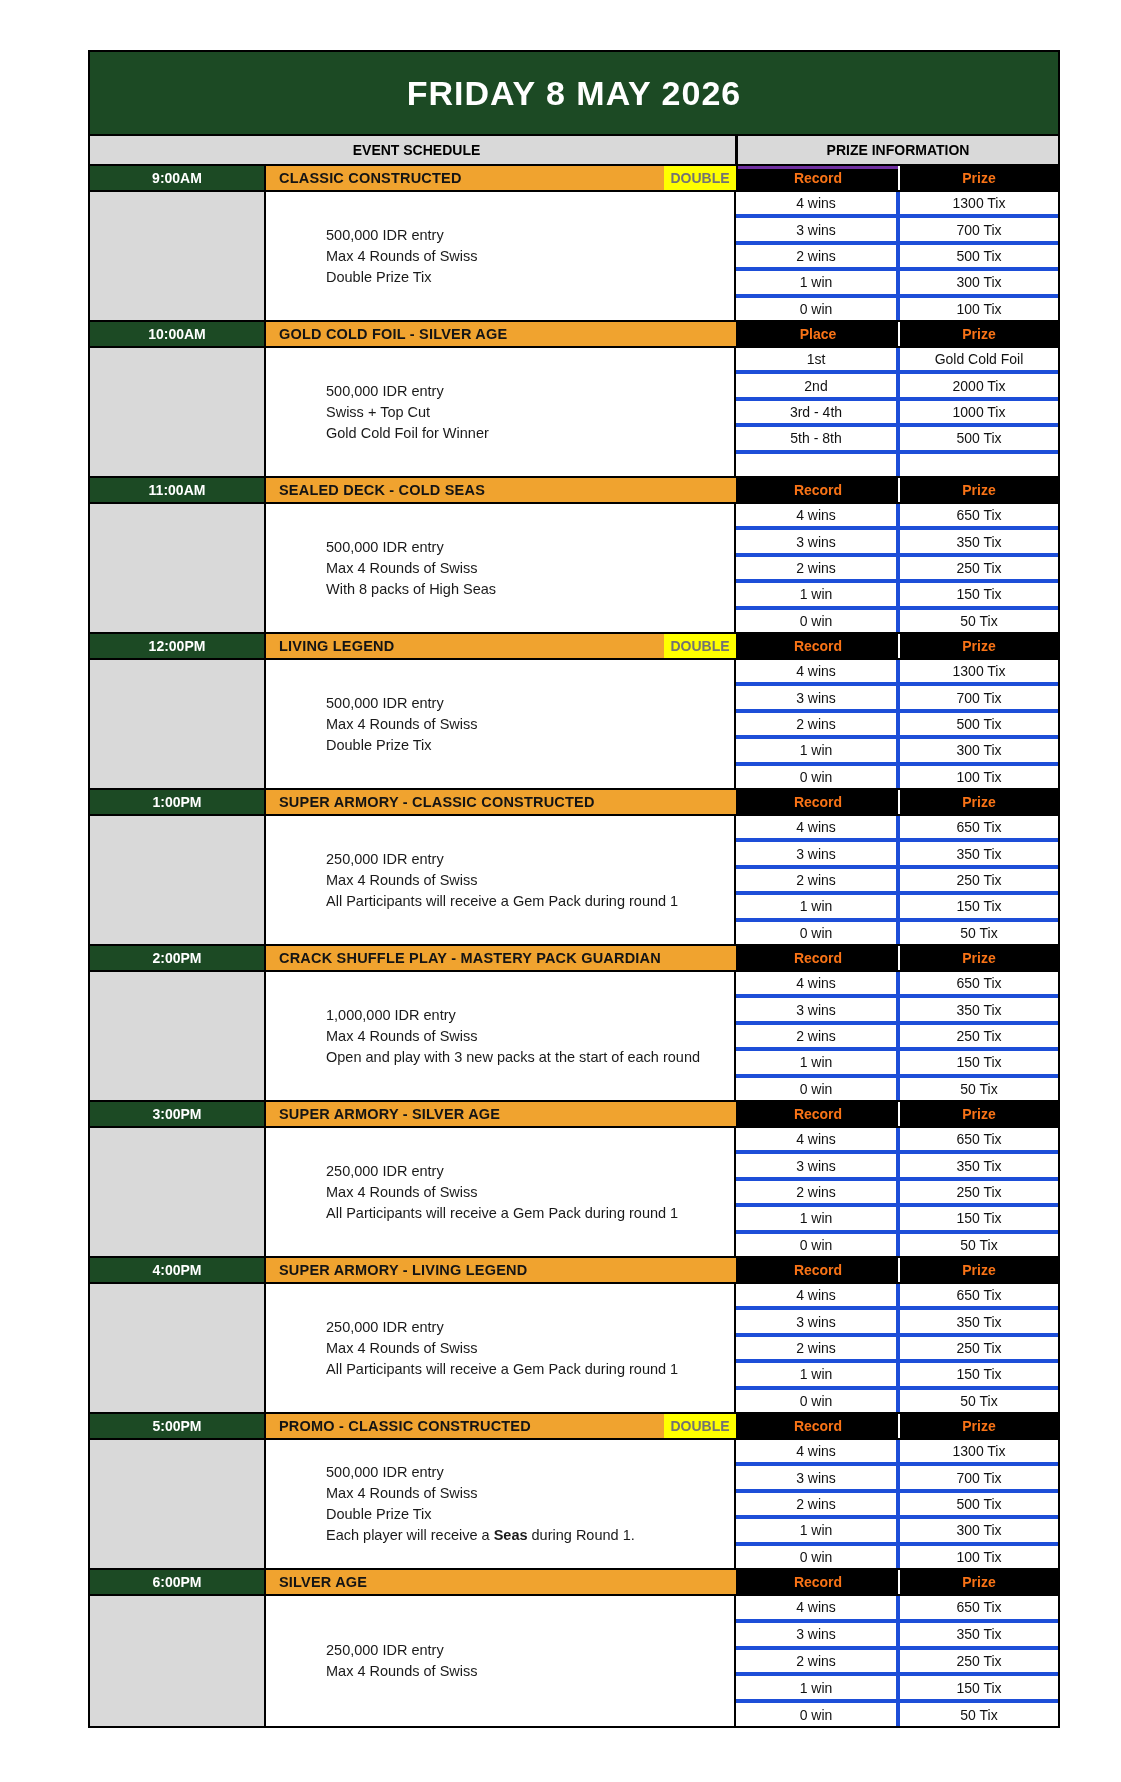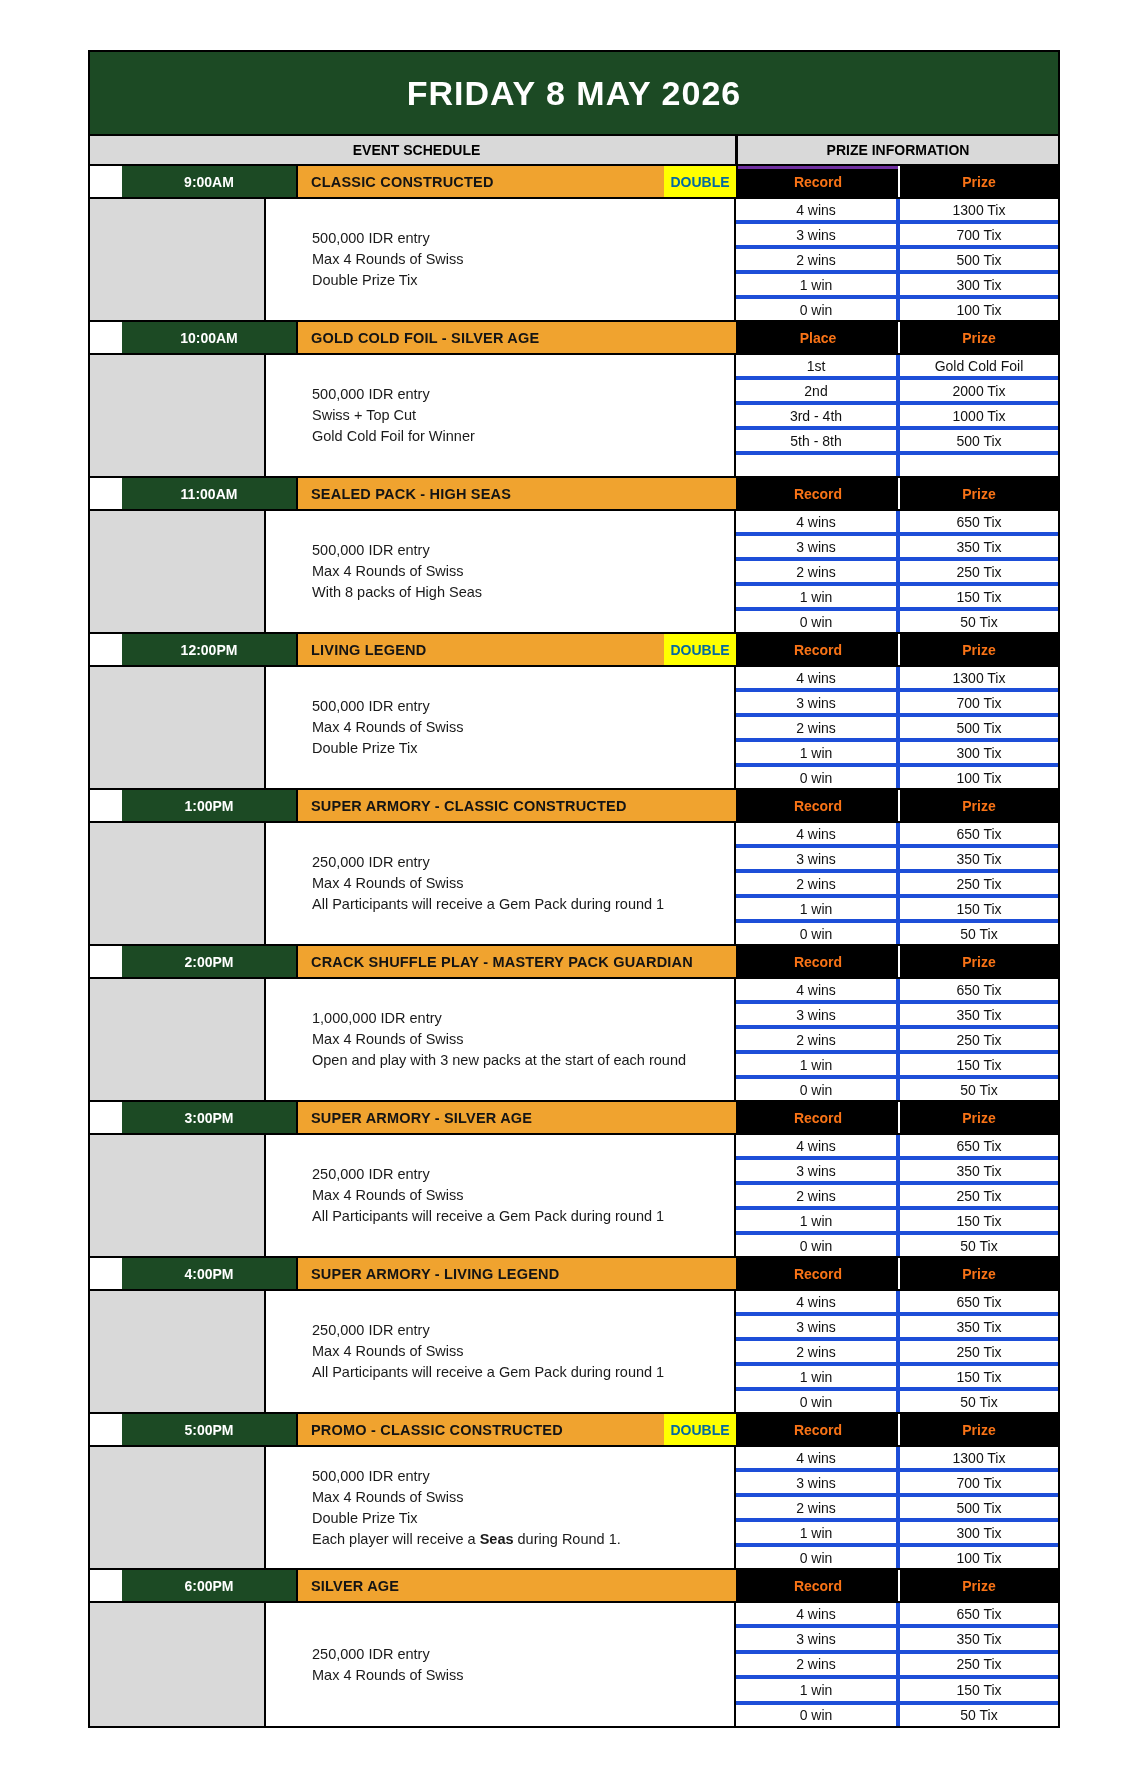--- a/index.html
+++ b/index.html
@@ -13,34 +13,34 @@
           font-size:34px; font-weight:bold; letter-spacing:1px; border-bottom:2px solid #000;}
 
   
   .colheads{display:grid; grid-template-columns:648px 1fr; height:30px; border-bottom:2px solid #000; background:#d9d9d9;}
   .colhead{display:flex; align-items:center; justify-content:center; font-size:14px; font-weight:bold; color:#000;}
   .colhead.left{border-right:3px solid #000;padding-left:8px;}
 
   
   .block{height:156px; border-bottom:2px solid #000; display:flex; flex-direction:column;}
   .block:last-child{border-bottom:none;}
-  .head{flex:none; height:33px; border-bottom:2px solid #000; display:grid; grid-template-columns:176px 1fr 162px 160px;padding-left:32px;}
+  .head{flex:none; height:26px; border-bottom:2px solid #000; display:grid; grid-template-columns:176px 1fr 162px 160px;}
   .time{background:#1c4a24; color:#fff; font-weight:bold; font-size:14px; display:flex; align-items:center; justify-content:center; border-right:2px solid #000;}
   .ename{background:#f0a32f; position:relative; display:flex; align-items:center; padding-left:13px;}
   .ename-text{font-weight:bold; font-size:14.5px; color:#141414; letter-spacing:0.2px;}
-  .badge{position:absolute; right:0; top:0; bottom:0; width:72px; background:#ffff00; color:#0369a1;
+  .badge{position:absolute; right:0; top:0; bottom:0; width:72px; background:#ffff00; color:#737373;
          font-weight:bold; font-size:14px; display:flex; align-items:center; justify-content:center;}
   .rhead,.phead{background:#000; color:#f97316; font-weight:bold; font-size:14px; display:flex; align-items:center; justify-content:center;}
   .rhead{border-left:2px solid #000;}
   .phead{border-left:2px solid #ffffff;}
   .rhead.accent{box-shadow:inset 0 3px 0 #7030a0;}
 
   .body{flex:1; display:grid; grid-template-columns:176px 1fr 322px;}
   .timebody{background:#d9d9d9; border-right:2px solid #000;}
-  .desc{background:#fff; border-right:2px solid #000; display:flex; flex-direction:column; justify-content:center; padding-left:46px; padding-right:8px;}
+  .desc{background:#fff; border-right:2px solid #000; display:flex; flex-direction:column; justify-content:center; padding-left:60px; padding-right:8px;}
   .dline{font-size:14.5px; color:#1a1a1a; line-height:21px;}
   .ptable{background:#1d4ed8; display:grid; grid-template-columns:160px 1fr; grid-auto-rows:1fr; gap:4px; }
   .pcell{background:#fff; display:flex; align-items:center; justify-content:center; font-size:14px; color:#111;}
 </style>
 </head>
 <body>
 
 <div class="page">
   <div class="sheet">
     <div class="banner">FRIDAY 8 MAY 2026</div>
@@ -110,21 +110,21 @@
               <div class="pcell"></div>
               <div class="pcell"></div>
             </div>
     </div>
   </div>
 
   <div class="block">
     <div class="head">
       <div class="time">11:00AM</div>
       <div class="ename">
-        <span class="ename-text">SEALED PACK - HIGH SEAS</span>
+        <span class="ename-text">SEALED DECK - COLD SEAS</span>
 
       </div>
       <div class="rhead">Record</div>
       <div class="phead">Prize</div>
     </div>
     <div class="body">
       <div class="timebody"></div>
       <div class="desc">
               <div class="dline"><span>500,000 IDR entry</span></div>
               <div class="dline"><span>Max 4 Rounds of Swiss</span></div>

